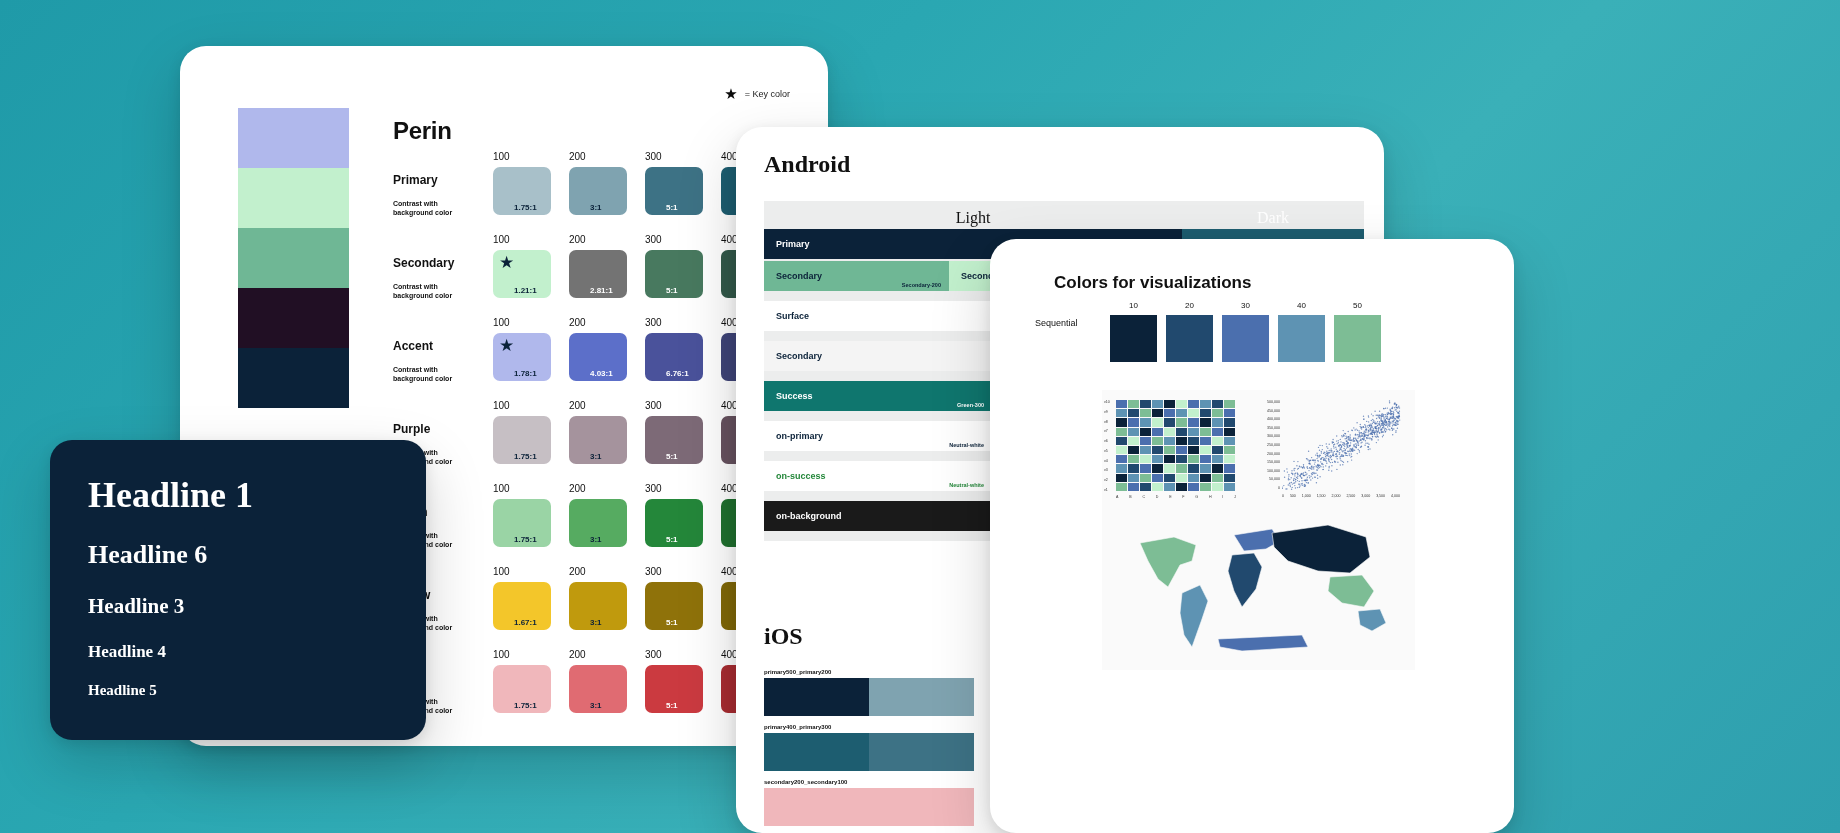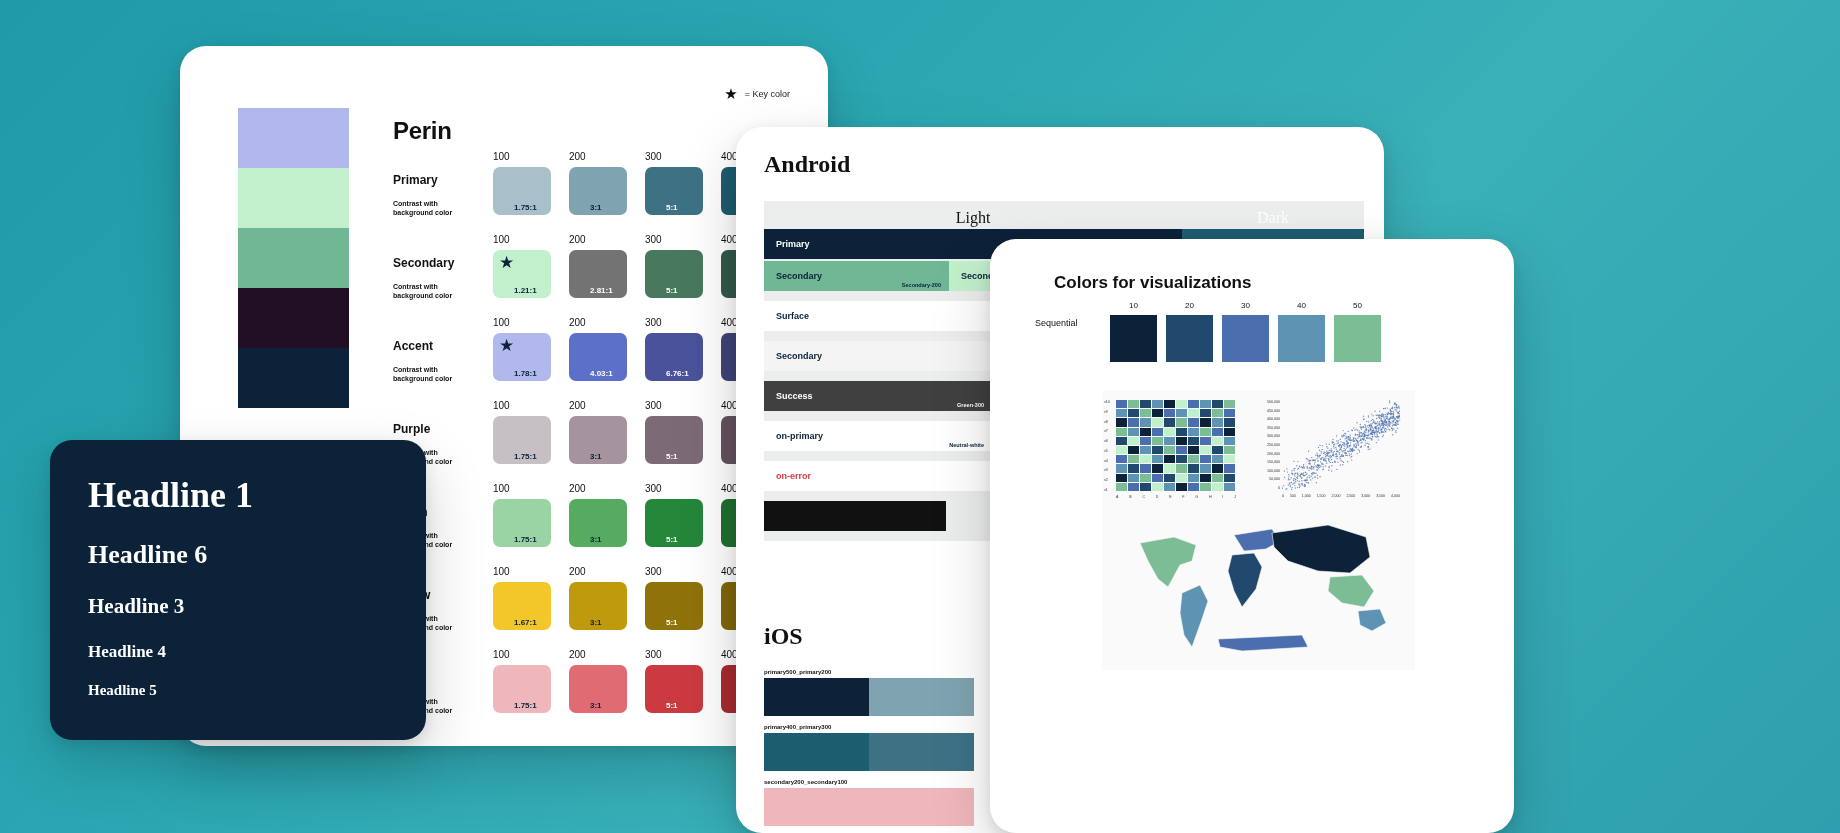--- a/index.html
+++ b/index.html
@@ -408,21 +408,21 @@
         </div>
         <div class="spacer"></div>
         <div class="and-row">
           <div class="and-cellbox" style="background: rgb(244, 244, 244); width: 418px; color: rgb(11, 34, 57);">
             <span class="nm">Secondary</span>
           </div>
           <div class="and-cellbox" style="background: rgb(244, 244, 244); width: 182px; color: rgb(11, 34, 57);"></div>
         </div>
         <div class="spacer"></div>
         <div class="and-row">
-          <div class="and-cellbox" style="background: #404040; width: 228px; color: rgb(255, 255, 255);">
+          <div class="and-cellbox" style="background: #0f766e; width: 228px; color: rgb(255, 255, 255);">
             <span class="nm">Success</span>
             <span class="tk">Green-300</span>
           </div>
           <div class="and-cellbox" style="background: rgb(214, 58, 67); width: 190px; color: rgb(255, 255, 255);">
             <span class="nm">Error</span>
           </div>
           <div class="and-cellbox" style="background: rgb(244, 244, 244); width: 182px; color: rgb(11, 34, 57);"></div>
         </div>
         <div class="spacer"></div>
         <div class="and-row">
@@ -430,27 +430,35 @@
             <span class="nm">on-primary</span>
             <span class="tk">Neutral-white</span>
           </div>
           <div class="and-cellbox" style="background: rgb(29, 68, 52); width: 190px; color: rgb(111, 183, 149);">
             <span class="nm">on-secondary</span>
           </div>
           <div class="and-cellbox" style="background: rgb(255, 255, 255); width: 182px; color: rgb(11, 34, 57);"></div>
         </div>
         <div class="spacer"></div>
         <div class="and-row">
+          <div class="and-cellbox" style="background: rgb(255, 255, 255); width: 228px; color: rgb(36, 135, 58);">
+            <span class="nm">on-success</span>
+            <span class="tk">Neutral-white</span>
+          </div>
           <div class="and-cellbox" style="background: rgb(255, 255, 255); width: 190px; color: rgb(214, 58, 67);">
             <span class="nm">on-error</span>
           </div>
           <div class="and-cellbox" style="background: rgb(255, 255, 255); width: 182px; color: rgb(11, 34, 57);"></div>
         </div>
         <div class="spacer"></div>
         <div class="and-row">
+          <div class="and-cellbox" style="background: rgb(26, 26, 26); width: 418px; color: rgb(255, 255, 255);">
+            <span class="nm">on-background</span>
+            <span class="tk">Neutral-900</span>
+          </div>
           <div class="and-cellbox" style="background: rgb(17, 17, 17); width: 182px; color: rgb(255, 255, 255);"></div>
         </div>
       </div>
   </div>
   <div class="ios-title">iOS</div>
   <div class="ios-grid" id="ios-grid">
       <div class="ios-row">
         <div class="ios-item">
           <div class="lab">primary500_primary200</div>
           <div class="ios-pair">

